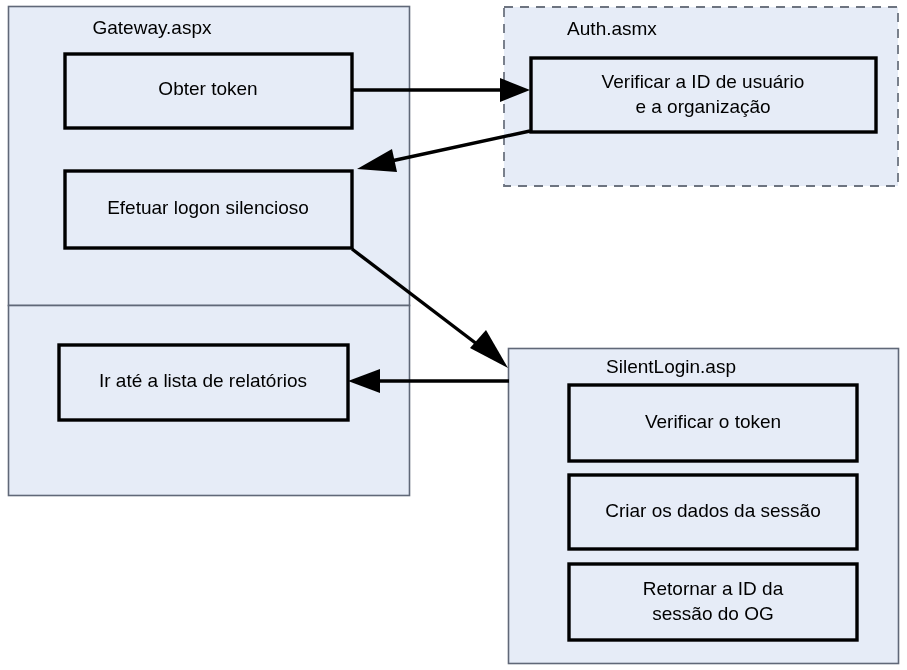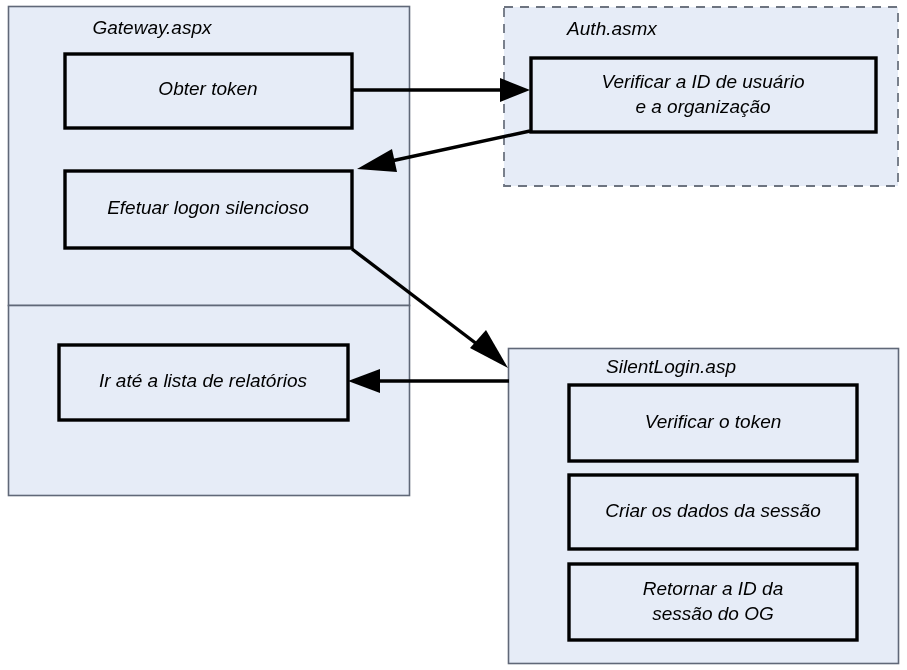--- a/index.html
+++ b/index.html
@@ -12,21 +12,20 @@
     width: 907px;
     height: 670px;
     font-family: "Liberation Sans", sans-serif;
     overflow: hidden;
   }
   #diagram-root {
     position: relative;
     width: 907px;
     height: 670px;
     background: #ffffff;
-    font-style: italic;
   }
   svg.diagram {
     display: block;
     width: 907px;
     height: 670px;
   }
   .container-label {
     font-family: "Liberation Sans", sans-serif;
     font-size: 19px;
     fill: #000000;

